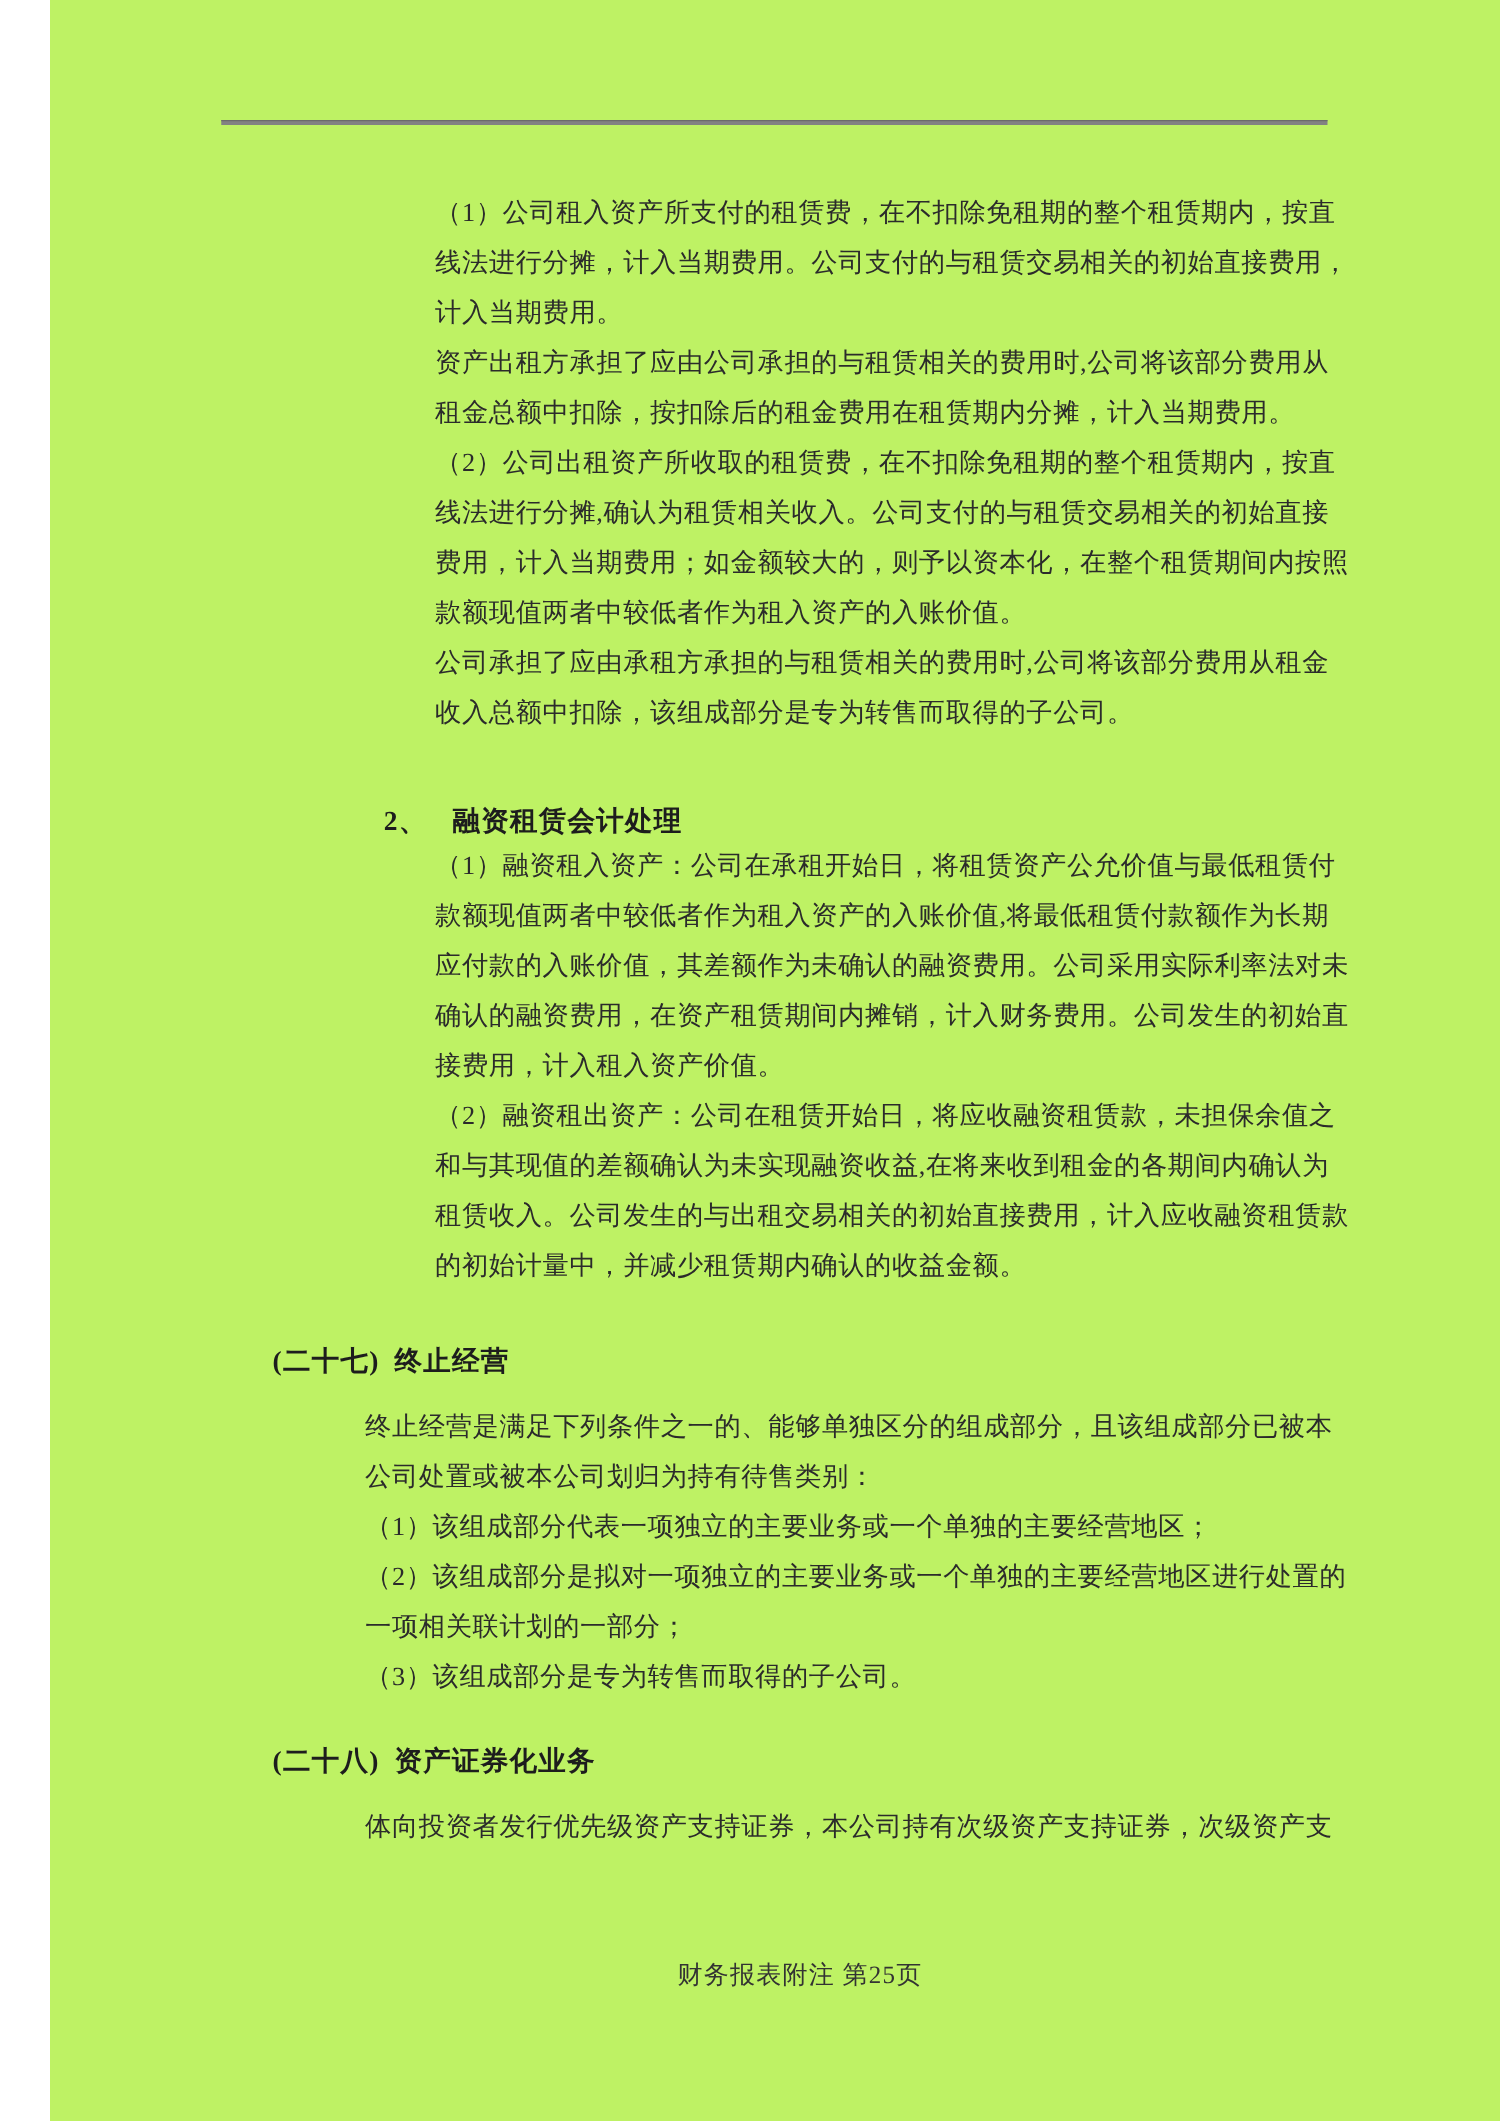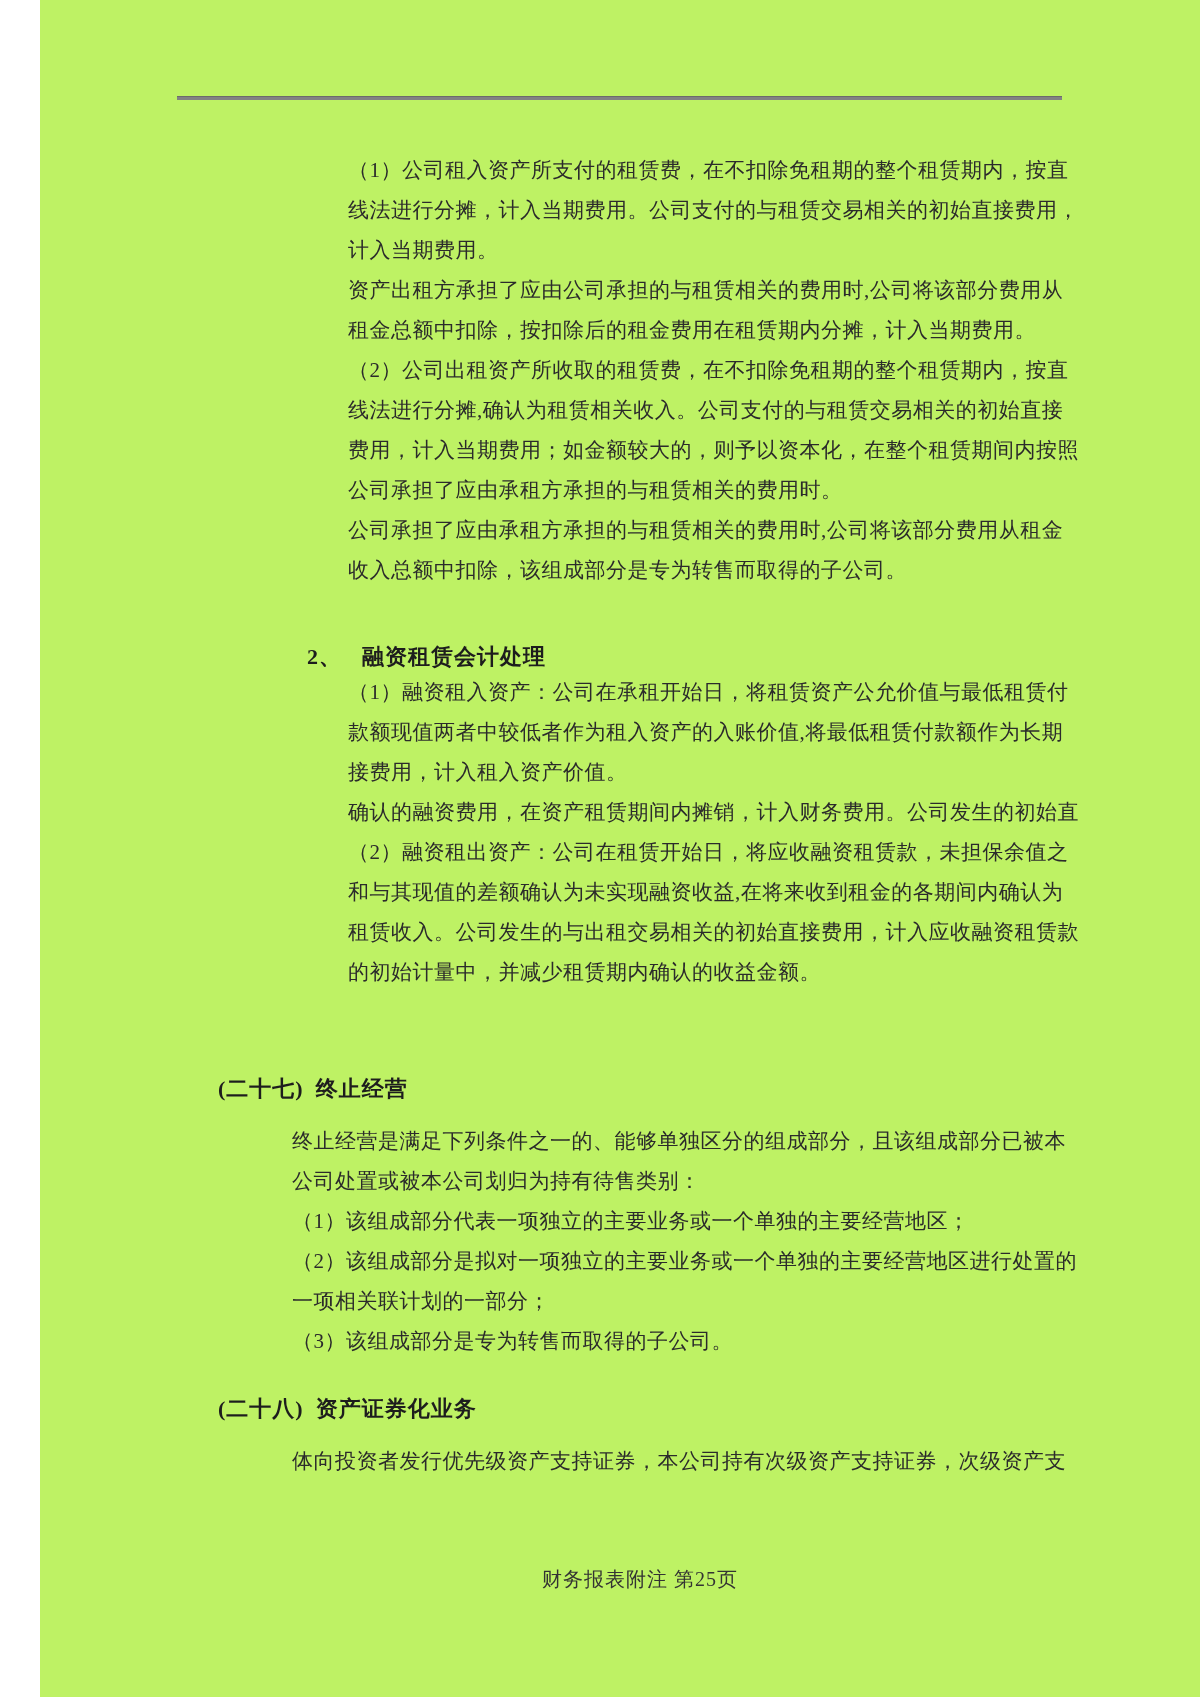--- a/index.html
+++ b/index.html
@@ -69,34 +69,35 @@
 
   <div class="para lvl2" style="top:150px">
     <div>（1）公司租入资产所支付的租赁费，在不扣除免租期的整个租赁期内，按直</div>
     <div>线法进行分摊，计入当期费用。公司支付的与租赁交易相关的初始直接费用，</div>
     <div>计入当期费用。</div>
     <div>资产出租方承担了应由公司承担的与租赁相关的费用时,公司将该部分费用从</div>
     <div>租金总额中扣除，按扣除后的租金费用在租赁期内分摊，计入当期费用。</div>
     <div>（2）公司出租资产所收取的租赁费，在不扣除免租期的整个租赁期内，按直</div>
     <div>线法进行分摊,确认为租赁相关收入。公司支付的与租赁交易相关的初始直接</div>
     <div>费用，计入当期费用；如金额较大的，则予以资本化，在整个租赁期间内按照</div>
-    <div>公司承担了应由承租方承担的与租赁相关的费用时。</div>
+    <div>款额现值两者中较低者作为租入资产的入账价值。</div>
     <div>公司承担了应由承租方承担的与租赁相关的费用时,公司将该部分费用从租金</div>
     <div>收入总额中扣除，该组成部分是专为转售而取得的子公司。</div>
   </div>
 
   <div class="heading h2-row" style="top:644px">
     <span class="h-num">2、</span><span>融资租赁会计处理</span>
   </div>
 
   <div class="para lvl2" style="top:672px">
     <div>（1）融资租入资产：公司在承租开始日，将租赁资产公允价值与最低租赁付</div>
     <div>款额现值两者中较低者作为租入资产的入账价值,将最低租赁付款额作为长期</div>
+    <div>应付款的入账价值，其差额作为未确认的融资费用。公司采用实际利率法对未</div>
+    <div>确认的融资费用，在资产租赁期间内摊销，计入财务费用。公司发生的初始直</div>
     <div>接费用，计入租入资产价值。</div>
-    <div>确认的融资费用，在资产租赁期间内摊销，计入财务费用。公司发生的初始直</div>
     <div>（2）融资租出资产：公司在租赁开始日，将应收融资租赁款，未担保余值之</div>
     <div>和与其现值的差额确认为未实现融资收益,在将来收到租金的各期间内确认为</div>
     <div>租赁收入。公司发生的与出租交易相关的初始直接费用，计入应收融资租赁款</div>
     <div>的初始计量中，并减少租赁期内确认的收益金额。</div>
   </div>
 
   <div class="heading h1-row" style="top:1076px">
     <span class="h-num">(二十七)</span><span>终止经营</span>
   </div>
 

